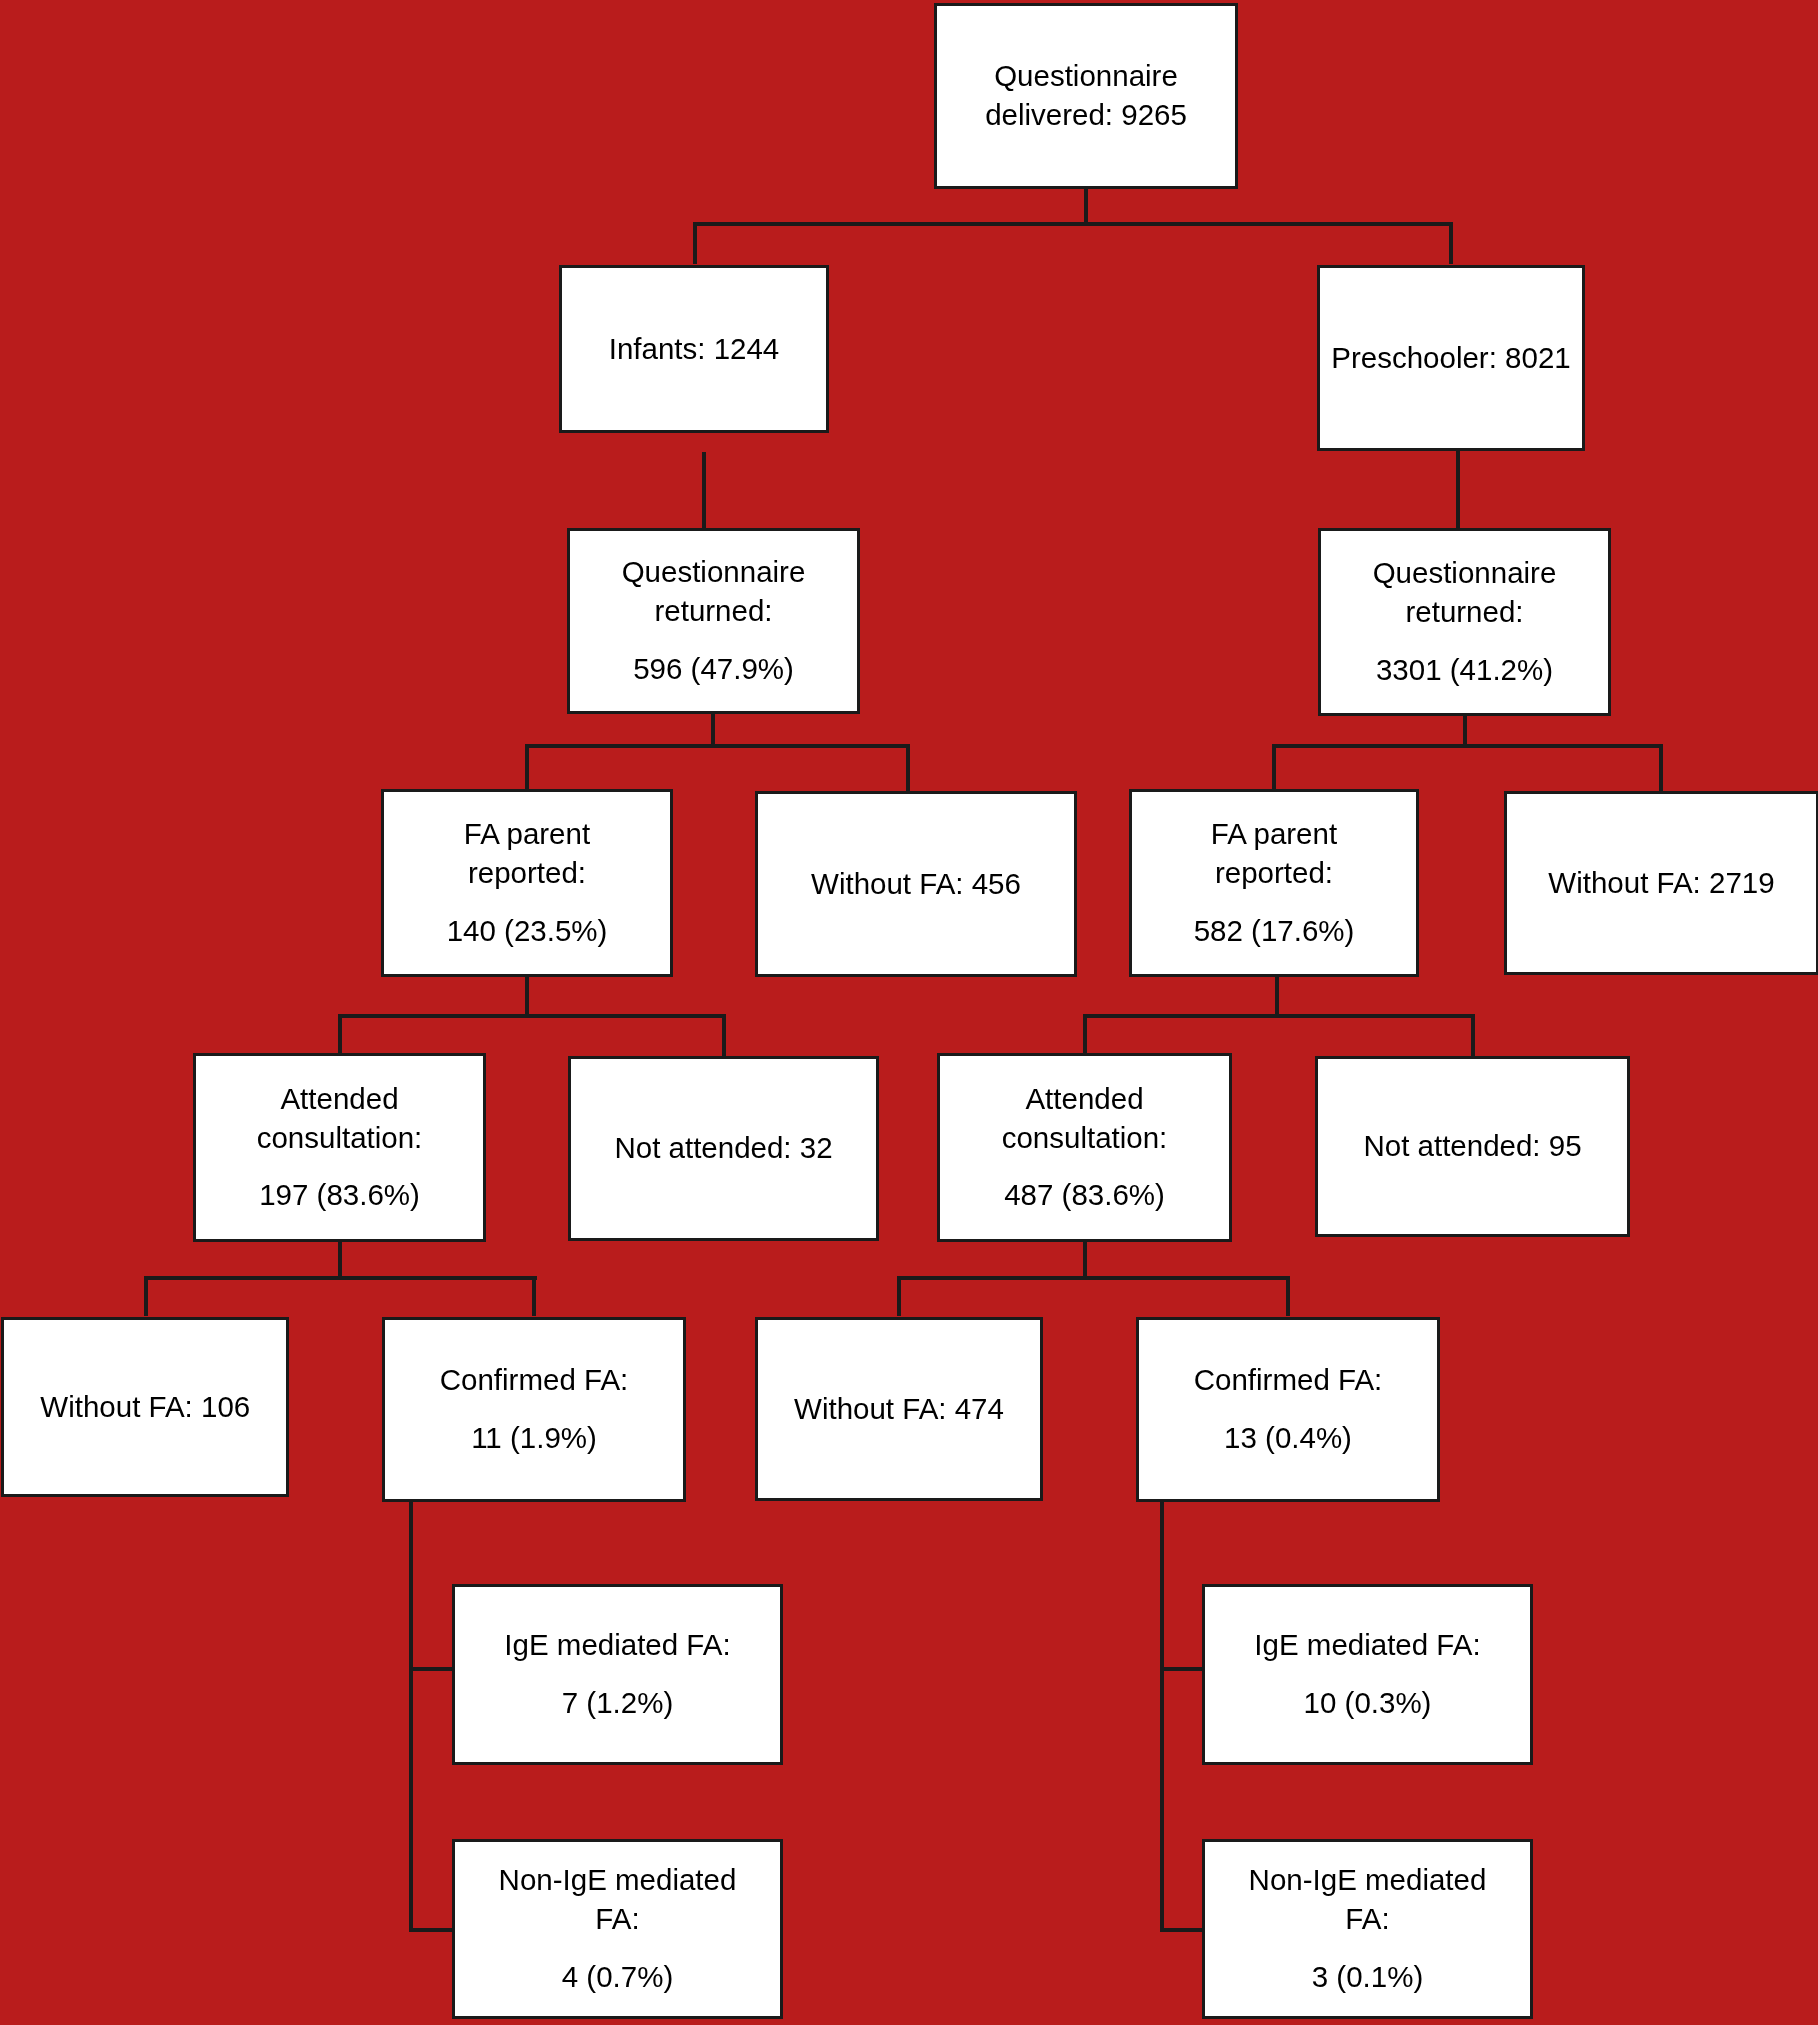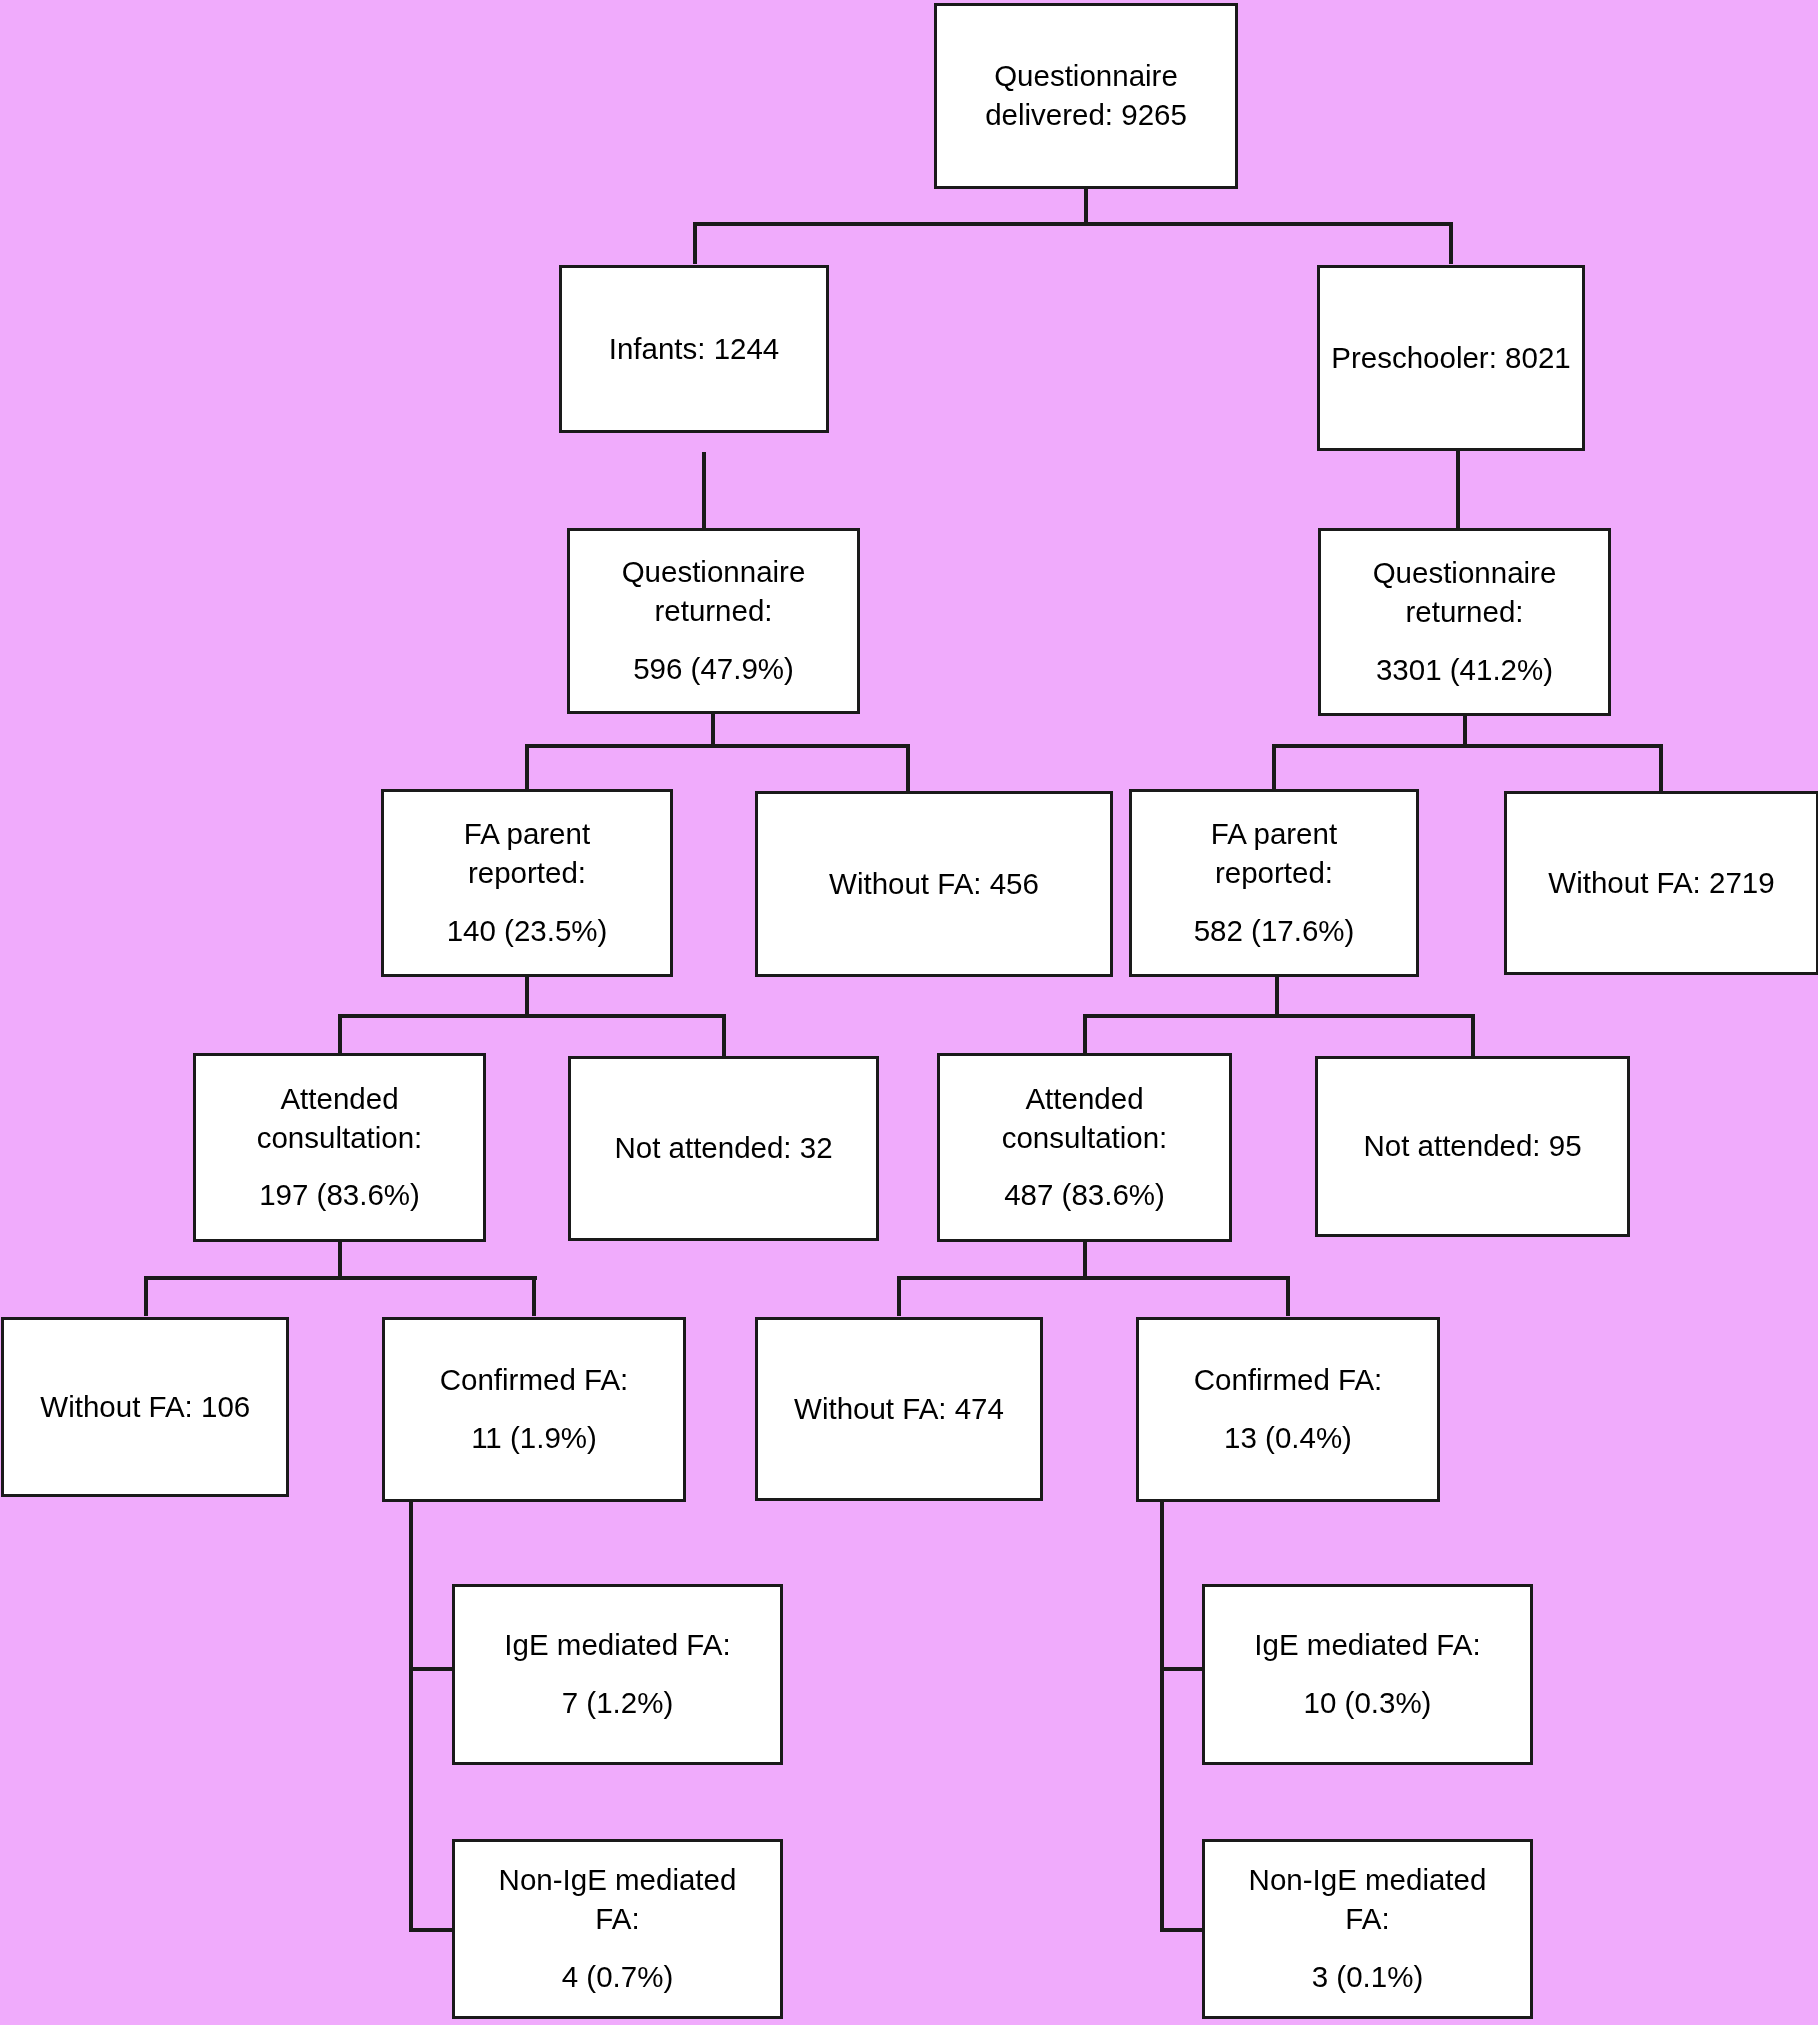--- a/index.html
+++ b/index.html
@@ -1,20 +1,20 @@
 <!DOCTYPE html>
 <html style="font-size:10.3px"><head>
 <meta charset="utf-8">
 <style>
   html,body{margin:0;padding:0;background:#ffffff;}
   #stage{
     position:relative;
     width:1819px;
     height:2025px;
-    background:#f0abfc;
+    background:#b91c1c;
     font-family:"Liberation Sans","DejaVu Sans",sans-serif;
     color:#000000;
   }
   .box{
     position:absolute;
     box-sizing:border-box;
     border:3.8px solid #1a1a1a;
     background:#ffffff;
     display:flex;
     flex-direction:column;
@@ -61,21 +61,21 @@
 returned:</span>
     <span class="value">3301 (41.2%)</span>
   </div>
 
   <div class="box" style="left:381px;top:789px;width:292px;height:188px;">
     <span class="label">FA parent
 reported:</span>
     <span class="value">140 (23.5%)</span>
   </div>
 
-  <div class="box" style="left:755px;top:791px;width:358px;height:186px;">
+  <div class="box" style="left:755px;top:791px;width:322px;height:186px;">
     <span class="label">Without FA: 456</span>
   </div>
 
   <div class="box" style="left:1129px;top:789px;width:290px;height:188px;">
     <span class="label">FA parent
 reported:</span>
     <span class="value">582 (17.6%)</span>
   </div>
 
   <div class="box" style="left:1504px;top:791px;width:315px;height:184px;">

